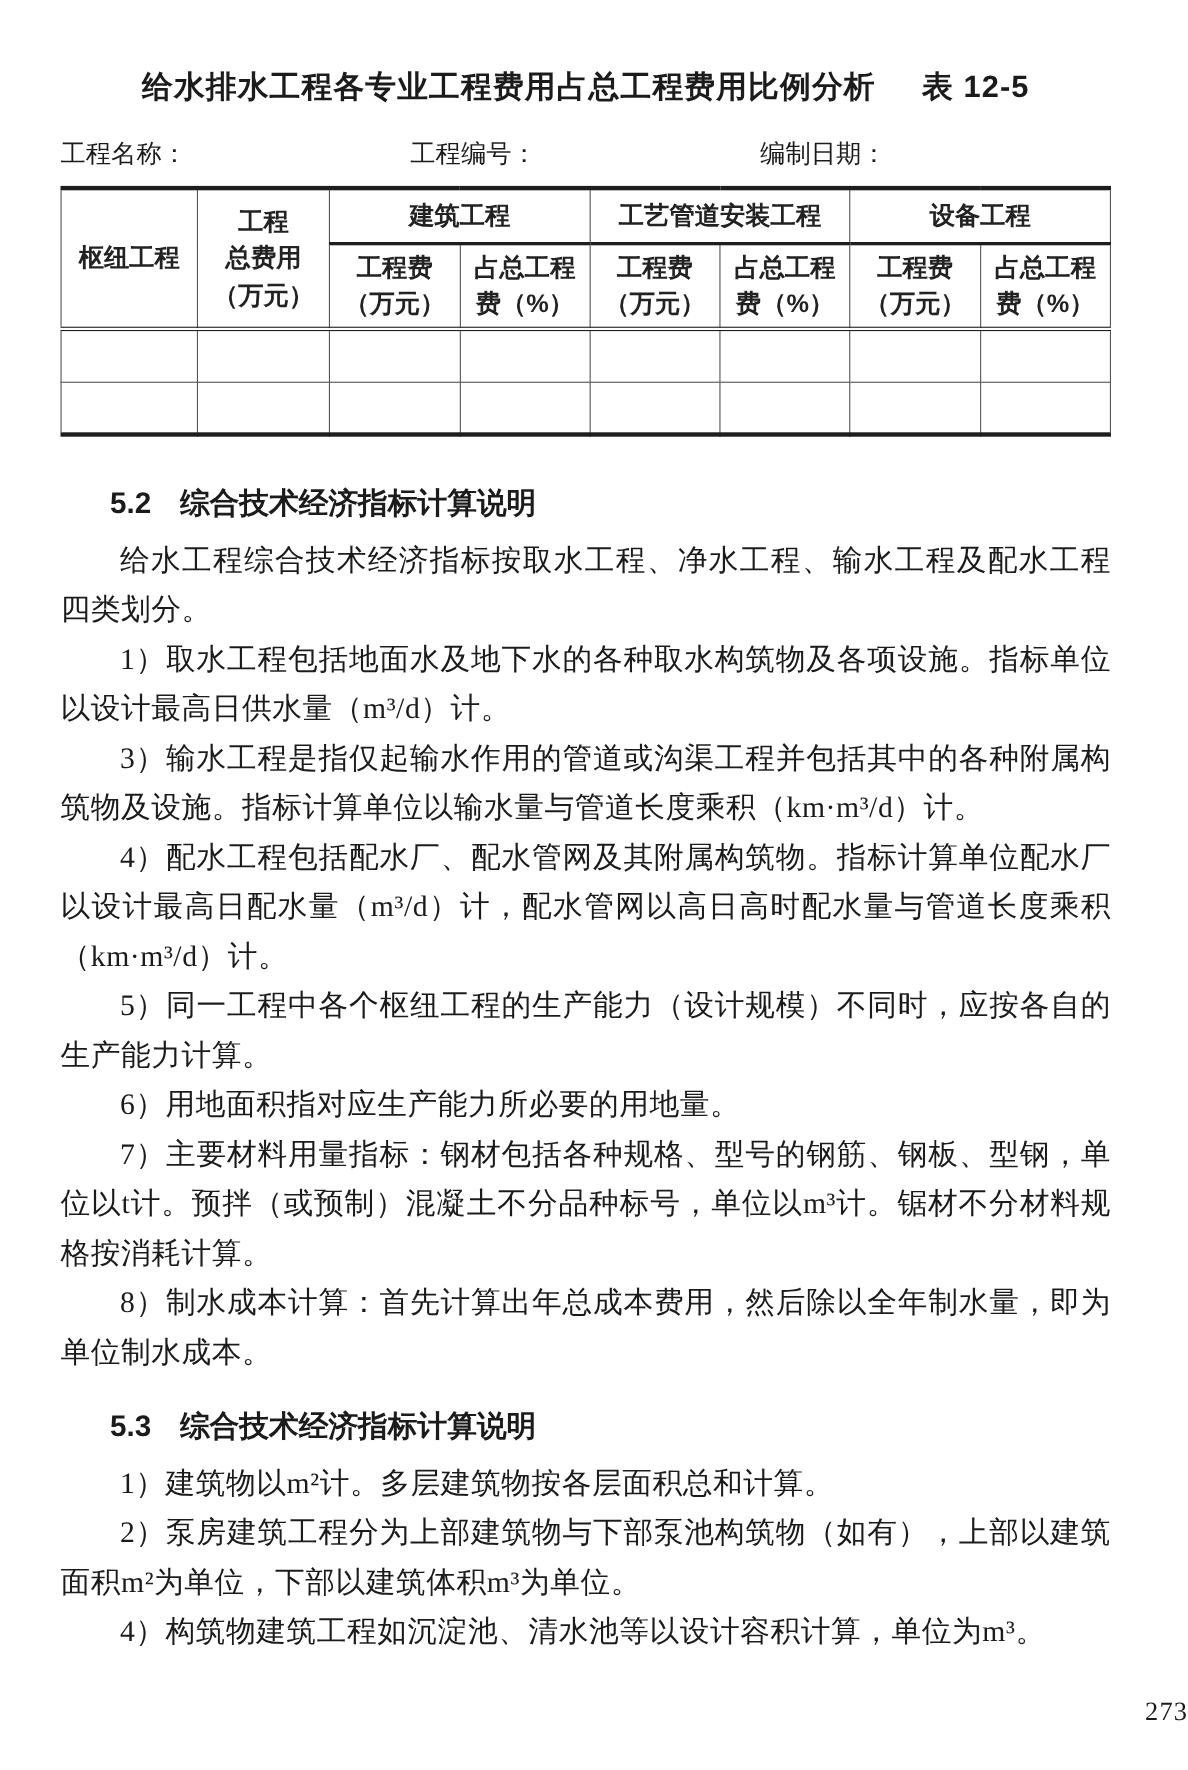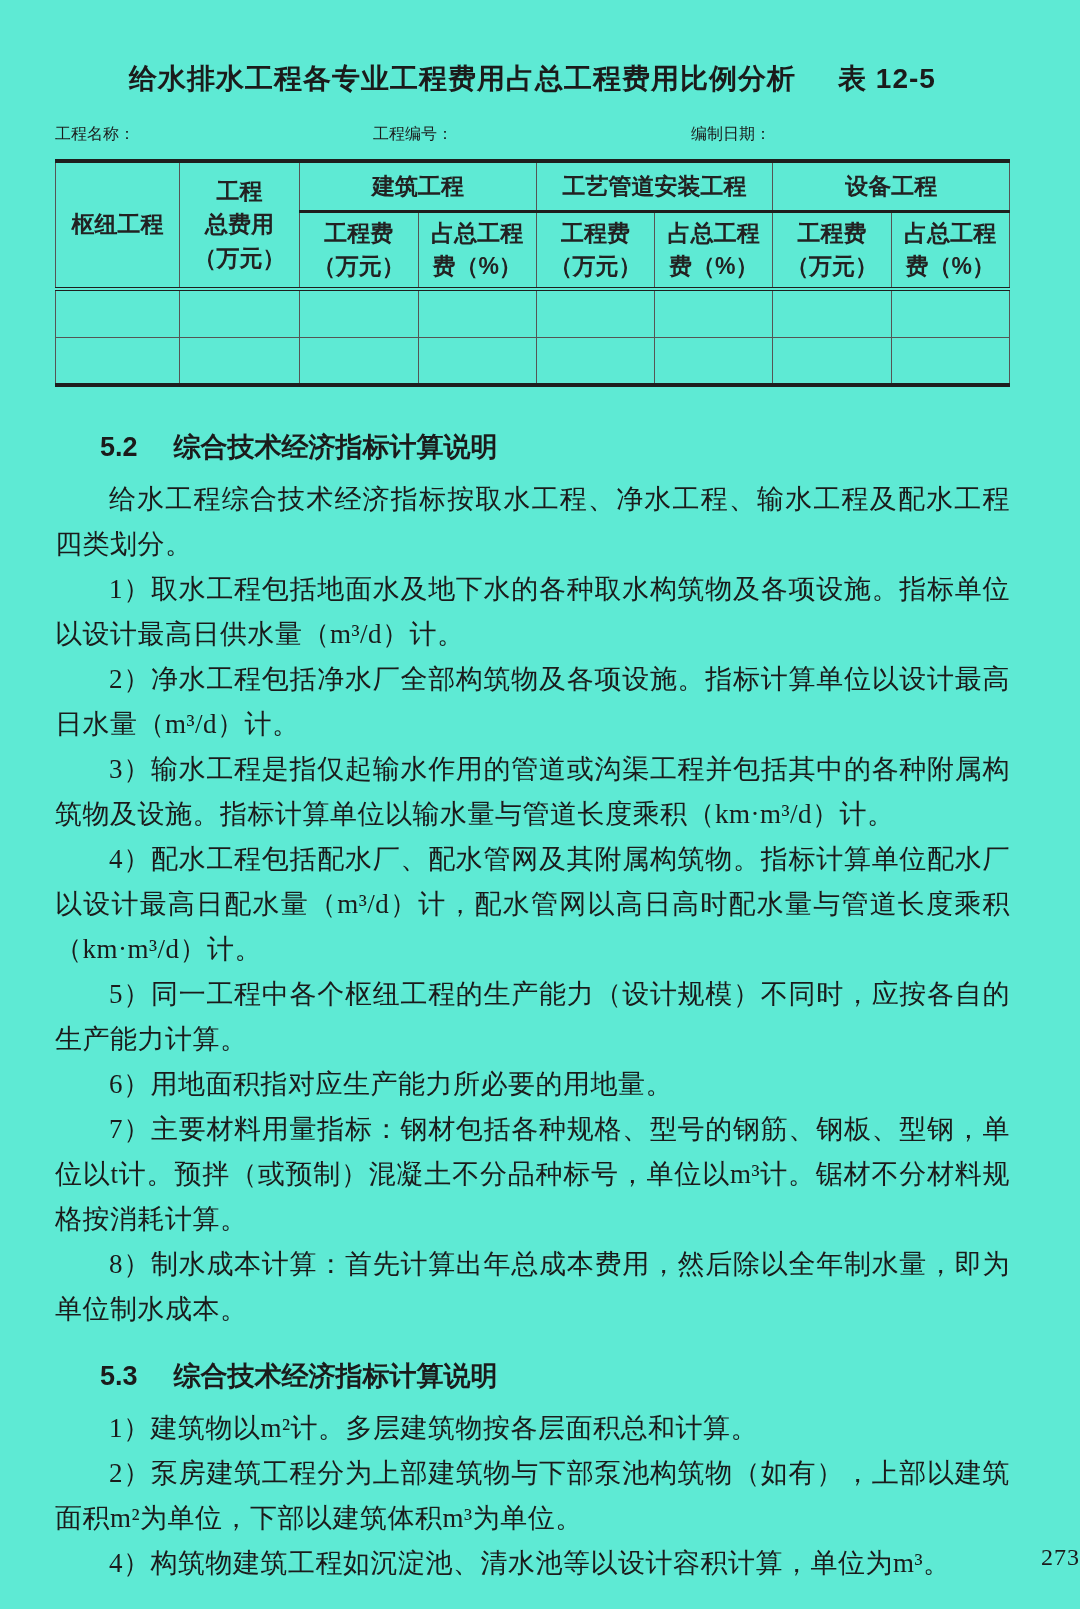--- a/index.html
+++ b/index.html
@@ -2,21 +2,21 @@
 <html lang="zh"><head>
 <meta charset="utf-8">
 <style>
   * { margin: 0; padding: 0; box-sizing: border-box; }
   html, body { background: #e9e9e9; }
   .page {
     position: relative;
     width: 1080px;
     height: 1609px;
     margin: 0 auto;
-    background: #5eead4;
+    background: #ffffff;
     color: #1b1b1b;
     font-family: "Liberation Serif", "DejaVu Serif", serif;
     overflow: hidden;
   }
   .content { padding: 52px 70px 0 55px; }
 
   
   .doc-title {
     text-align: center;
     font-family: "Liberation Sans", "DejaVu Sans", sans-serif;
@@ -25,21 +25,21 @@
     letter-spacing: 1px;
     margin-top: 8px;
     white-space: nowrap;
   }
   .doc-title .table-no { margin-left: 42px; }
 
   
   .meta-row {
     display: flex;
     margin-top: 26px;
-    font-size: 16px;
+    font-size: 23px;
   }
   .meta-row .meta-item { width: 33.3%; }
 
   
   table.cost-table {
     width: 955px;
     margin-top: 14px;
     border-collapse: collapse;
     table-layout: fixed;
     font-size: 23px;
@@ -66,21 +66,21 @@
   
   .section-heading {
     font-family: "Liberation Sans", "DejaVu Sans", sans-serif;
     font-weight: bold;
     font-size: 27px;
     margin-left: 45px;
     white-space: nowrap;
   }
   .heading-52 { margin-top: 42px; }
   .heading-53 { margin-top: 26px; }
-  .section-heading .sec-no { margin-right: 36px; }
+  .section-heading .sec-no { margin-right: 26px; }
   .body-text { margin-top: 12px; }
   .body-text p {
     font-size: 27px;
     line-height: 45px;
     text-indent: 2em;
     text-align: justify;
     letter-spacing: 0.5px;
   }
   .page-number {
     position: absolute;
@@ -167,21 +167,20 @@
         </tr>
       </tbody>
     </table>
 
     <div class="section-heading heading-52">
       <span class="sec-no">5.2</span><span>综合技术经济指标计算说明</span>
     </div>
     <div class="body-text">
       <p>给水工程综合技术经济指标按取水工程、净水工程、输水工程及配水工程四类划分。</p>
       <p>1）取水工程包括地面水及地下水的各种取水构筑物及各项设施。指标单位以设计最高日供水量（m³/d）计。</p>
-      <p>2）净水工程包括净水厂全部构筑物及各项设施。指标计算单位以设计最高日水量（m³/d）计。</p>
       <p>3）输水工程是指仅起输水作用的管道或沟渠工程并包括其中的各种附属构筑物及设施。指标计算单位以输水量与管道长度乘积（km·m³/d）计。</p>
       <p>4）配水工程包括配水厂、配水管网及其附属构筑物。指标计算单位配水厂以设计最高日配水量（m³/d）计，配水管网以高日高时配水量与管道长度乘积（km·m³/d）计。</p>
       <p>5）同一工程中各个枢纽工程的生产能力（设计规模）不同时，应按各自的生产能力计算。</p>
       <p>6）用地面积指对应生产能力所必要的用地量。</p>
       <p>7）主要材料用量指标：钢材包括各种规格、型号的钢筋、钢板、型钢，单位以t计。预拌（或预制）混凝土不分品种标号，单位以m³计。锯材不分材料规格按消耗计算。</p>
       <p>8）制水成本计算：首先计算出年总成本费用，然后除以全年制水量，即为单位制水成本。</p>
     </div>
 
     <div class="section-heading heading-53">
       <span class="sec-no">5.3</span><span>综合技术经济指标计算说明</span>

